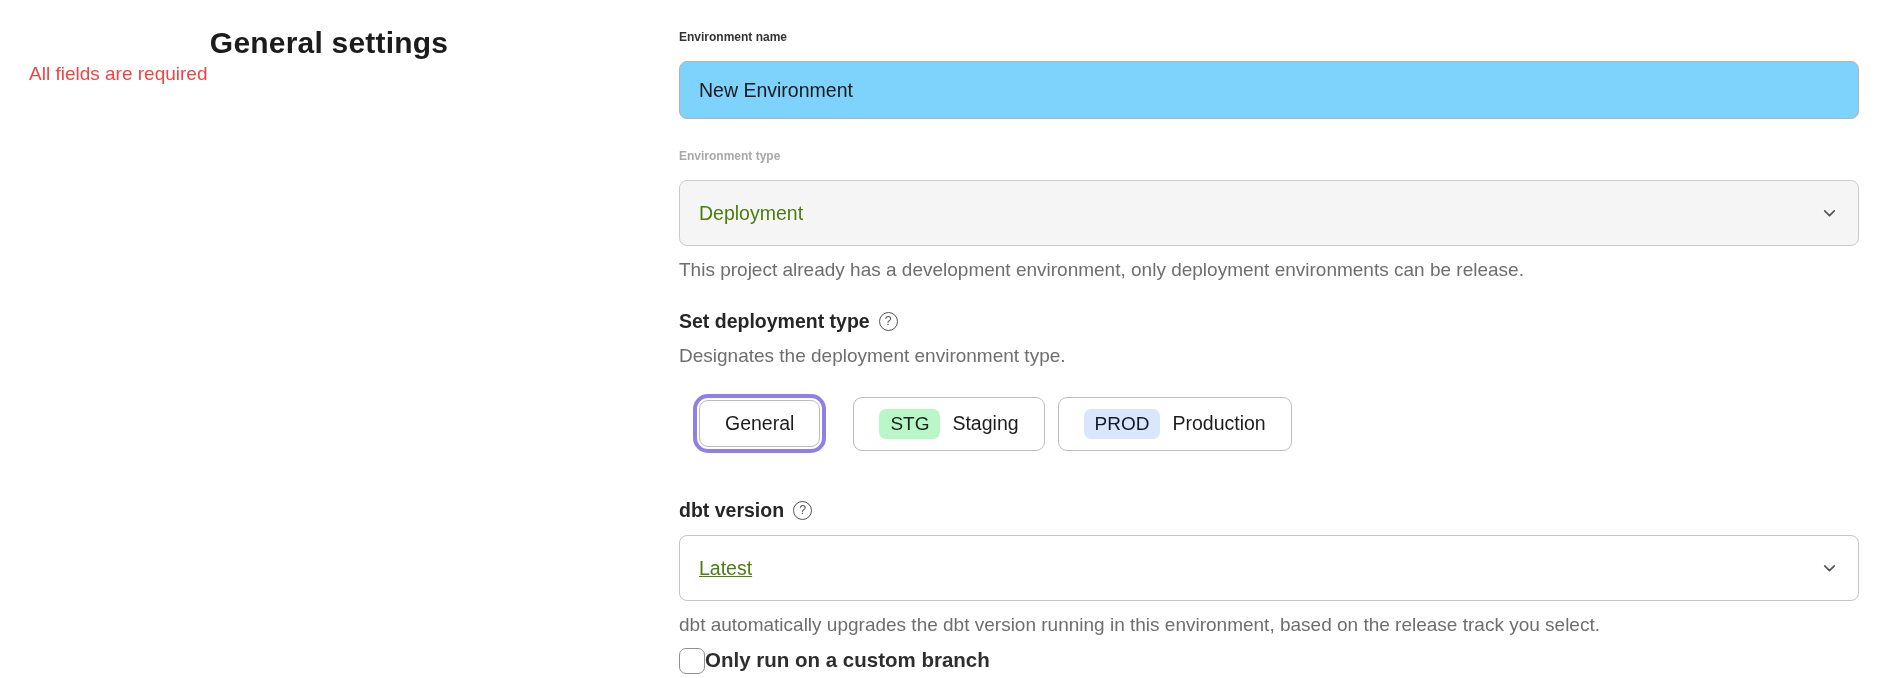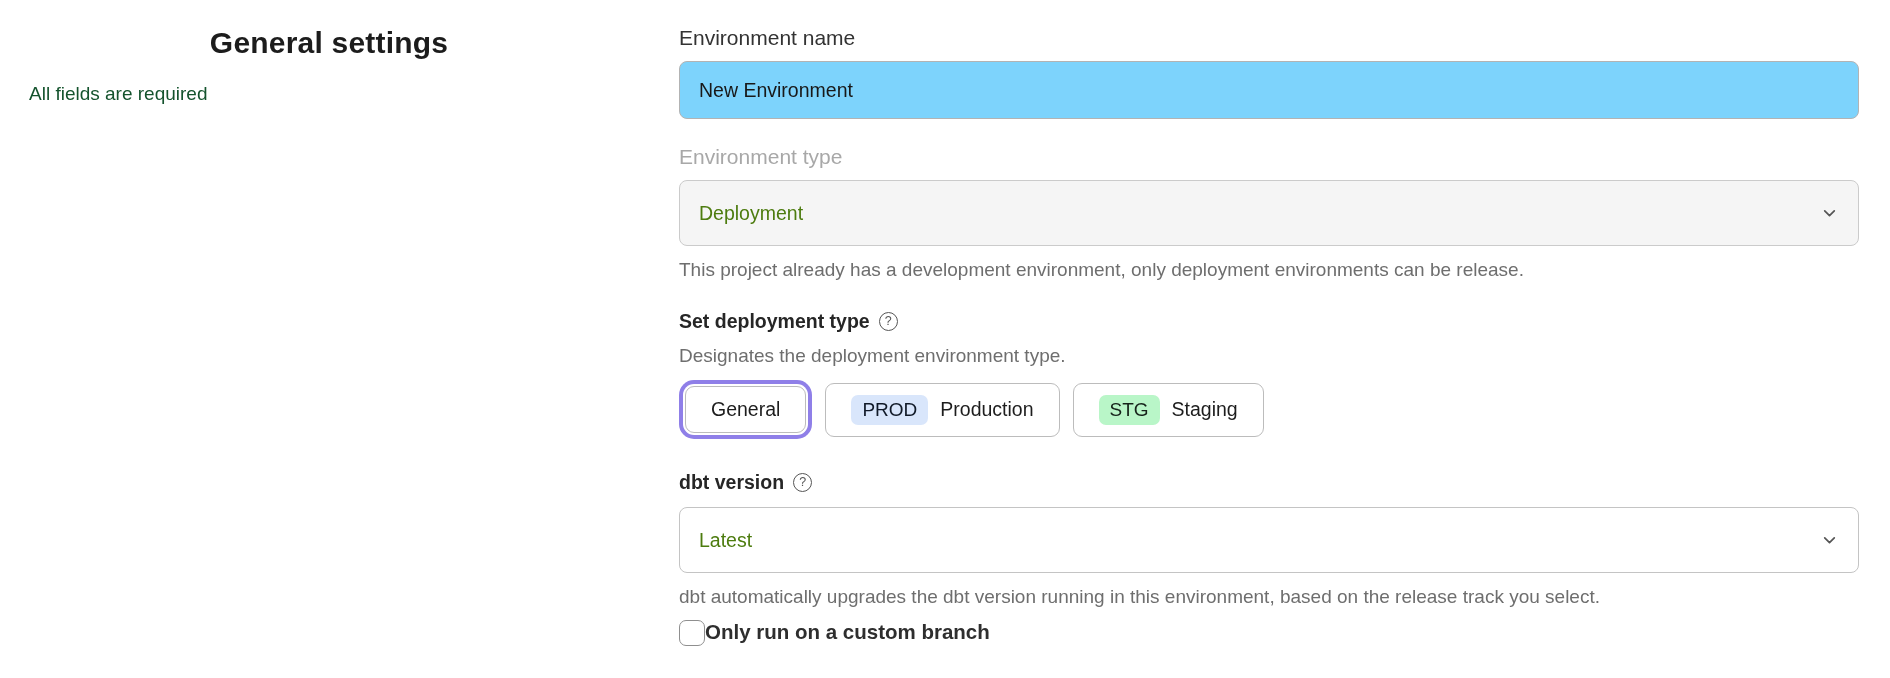--- a/index.html
+++ b/index.html
@@ -2,26 +2,26 @@
 <html><head>
 <meta charset="utf-8">
 <style>
   * { margin:0; padding:0; box-sizing:border-box; }
   html,body { width:1890px; height:678px; background:#ffffff; overflow:hidden;
               font-family:"Liberation Sans","DejaVu Sans",sans-serif; }
 
   
   .left-col { position:absolute; left:29px; top:26px; width:600px; }
   .page-title { font-size:30px; font-weight:700; color:#1c1c1c; letter-spacing:.2px;text-align:center; }
-  .page-subtitle { margin-top:23px; font-size:19px; color:#14532d; }
+  .page-subtitle { margin-top:3px; font-size:19px; color:#ef4444; }
 
   
   .form-col { position:absolute; left:679px; top:26px; width:1180px; }
 
-  .field-label { font-size:21px; font-weight:400; color:#333333; line-height:23px; margin-bottom:12px; }
+  .field-label { font-size:12px; font-weight:700; color:#333333; line-height:23px; margin-bottom:12px; }
   .field-label.disabled { color:#a8a8a8; }
   .section-label { font-size:19.5px; font-weight:700; color:#262626; line-height:24px;
                    display:flex; align-items:center; gap:9px; }
 
   .help-icon { display:inline-flex; align-items:center; justify-content:center;
                width:19px; height:19px; border:1.4px solid #565656; border-radius:50%;
                color:#565656; font-size:12.5px; font-weight:500; line-height:1; }
 
   .text-input { width:100%; height:58px; border:1px solid #b3b3b3; border-radius:8px;
                 padding:0 19px; font-size:19.5px; color:#181818; background:#7dd3fc;
@@ -35,21 +35,21 @@
 
   .helper-text { margin-top:12px; font-size:19px; color:#6e6e6e; line-height:23px; }
 
   .section { margin-top:28px; }
   .section-desc { margin-top:11px; font-size:19px; color:#6e6e6e; line-height:23px; }
 
   .type-row { margin-top:13px; display:flex; align-items:center; gap:13px; }
   .type-btn { display:inline-flex; align-items:center; gap:12px; background:#ffffff;
               border:1px solid #bcbcbc; border-radius:9px; padding:11px 25px;
               font-size:19.5px; color:#1d1d1d; font-family:inherit; cursor:pointer; line-height:23px; }
-  .type-btn.selected { box-shadow:0 0 0 2px #ffffff, 0 0 0 6px #8f7fe8; margin:6px; }
+  .type-btn.selected { box-shadow:0 0 0 2px #ffffff, 0 0 0 6px #8f7fe8; margin:20px; }
   .badge { display:inline-block; border-radius:7px; padding:4px 11px; font-size:19px;
            font-weight:500; color:#16231a; line-height:22px; }
   .badge.stg { background:#b9f6c8; }
   .badge.prod { background:#d9e6fb; color:#111a28; }
 
   .checkbox-row { margin-top:12px; display:flex; align-items:flex-start; }
   .checkbox { width:26px; height:26px; border:1.6px solid #8f8f8f; border-radius:7px;
               background:#ffffff; cursor:pointer; flex:none; }
   .checkbox-label { font-size:20.5px; font-weight:600; color:#2e2e2e; cursor:pointer; }
 </style>
@@ -85,37 +85,37 @@
       <span>Set deployment type</span>
       <span class="help-icon">?</span>
     </div>
     <div class="section-desc">Designates the deployment environment type.</div>
 
     <div class="type-row">
       <button class="type-btn selected">
         <span>General</span>
       </button>
       <button class="type-btn">
+        <span class="badge stg">STG</span>
+        <span>Staging</span>
+      </button>
+      <button class="type-btn">
         <span class="badge prod">PROD</span>
         <span>Production</span>
-      </button>
-      <button class="type-btn">
-        <span class="badge stg">STG</span>
-        <span>Staging</span>
       </button>
     </div>
   </div>
 
   
   <div class="section" style="margin-top:31px;">
     <div class="section-label">
       <span>dbt version</span>
       <span class="help-icon">?</span>
     </div>
-    <div class="select" style="margin-top:13px;">
+    <div class="select" style="margin-top:13px;text-decoration:underline;">
       <span>Latest</span>
       <span class="chevron">
         <svg width="17" height="17" viewBox="0 0 16 16" fill="none">
           <path d="M3.5 6l4.5 4.5L12.5 6" stroke="#555555" stroke-width="1.6" stroke-linecap="round" stroke-linejoin="round"></path>
         </svg>
       </span>
     </div>
     <div class="helper-text">dbt automatically upgrades the dbt version running in this environment, based on the release track you select.</div>
   </div>
 

